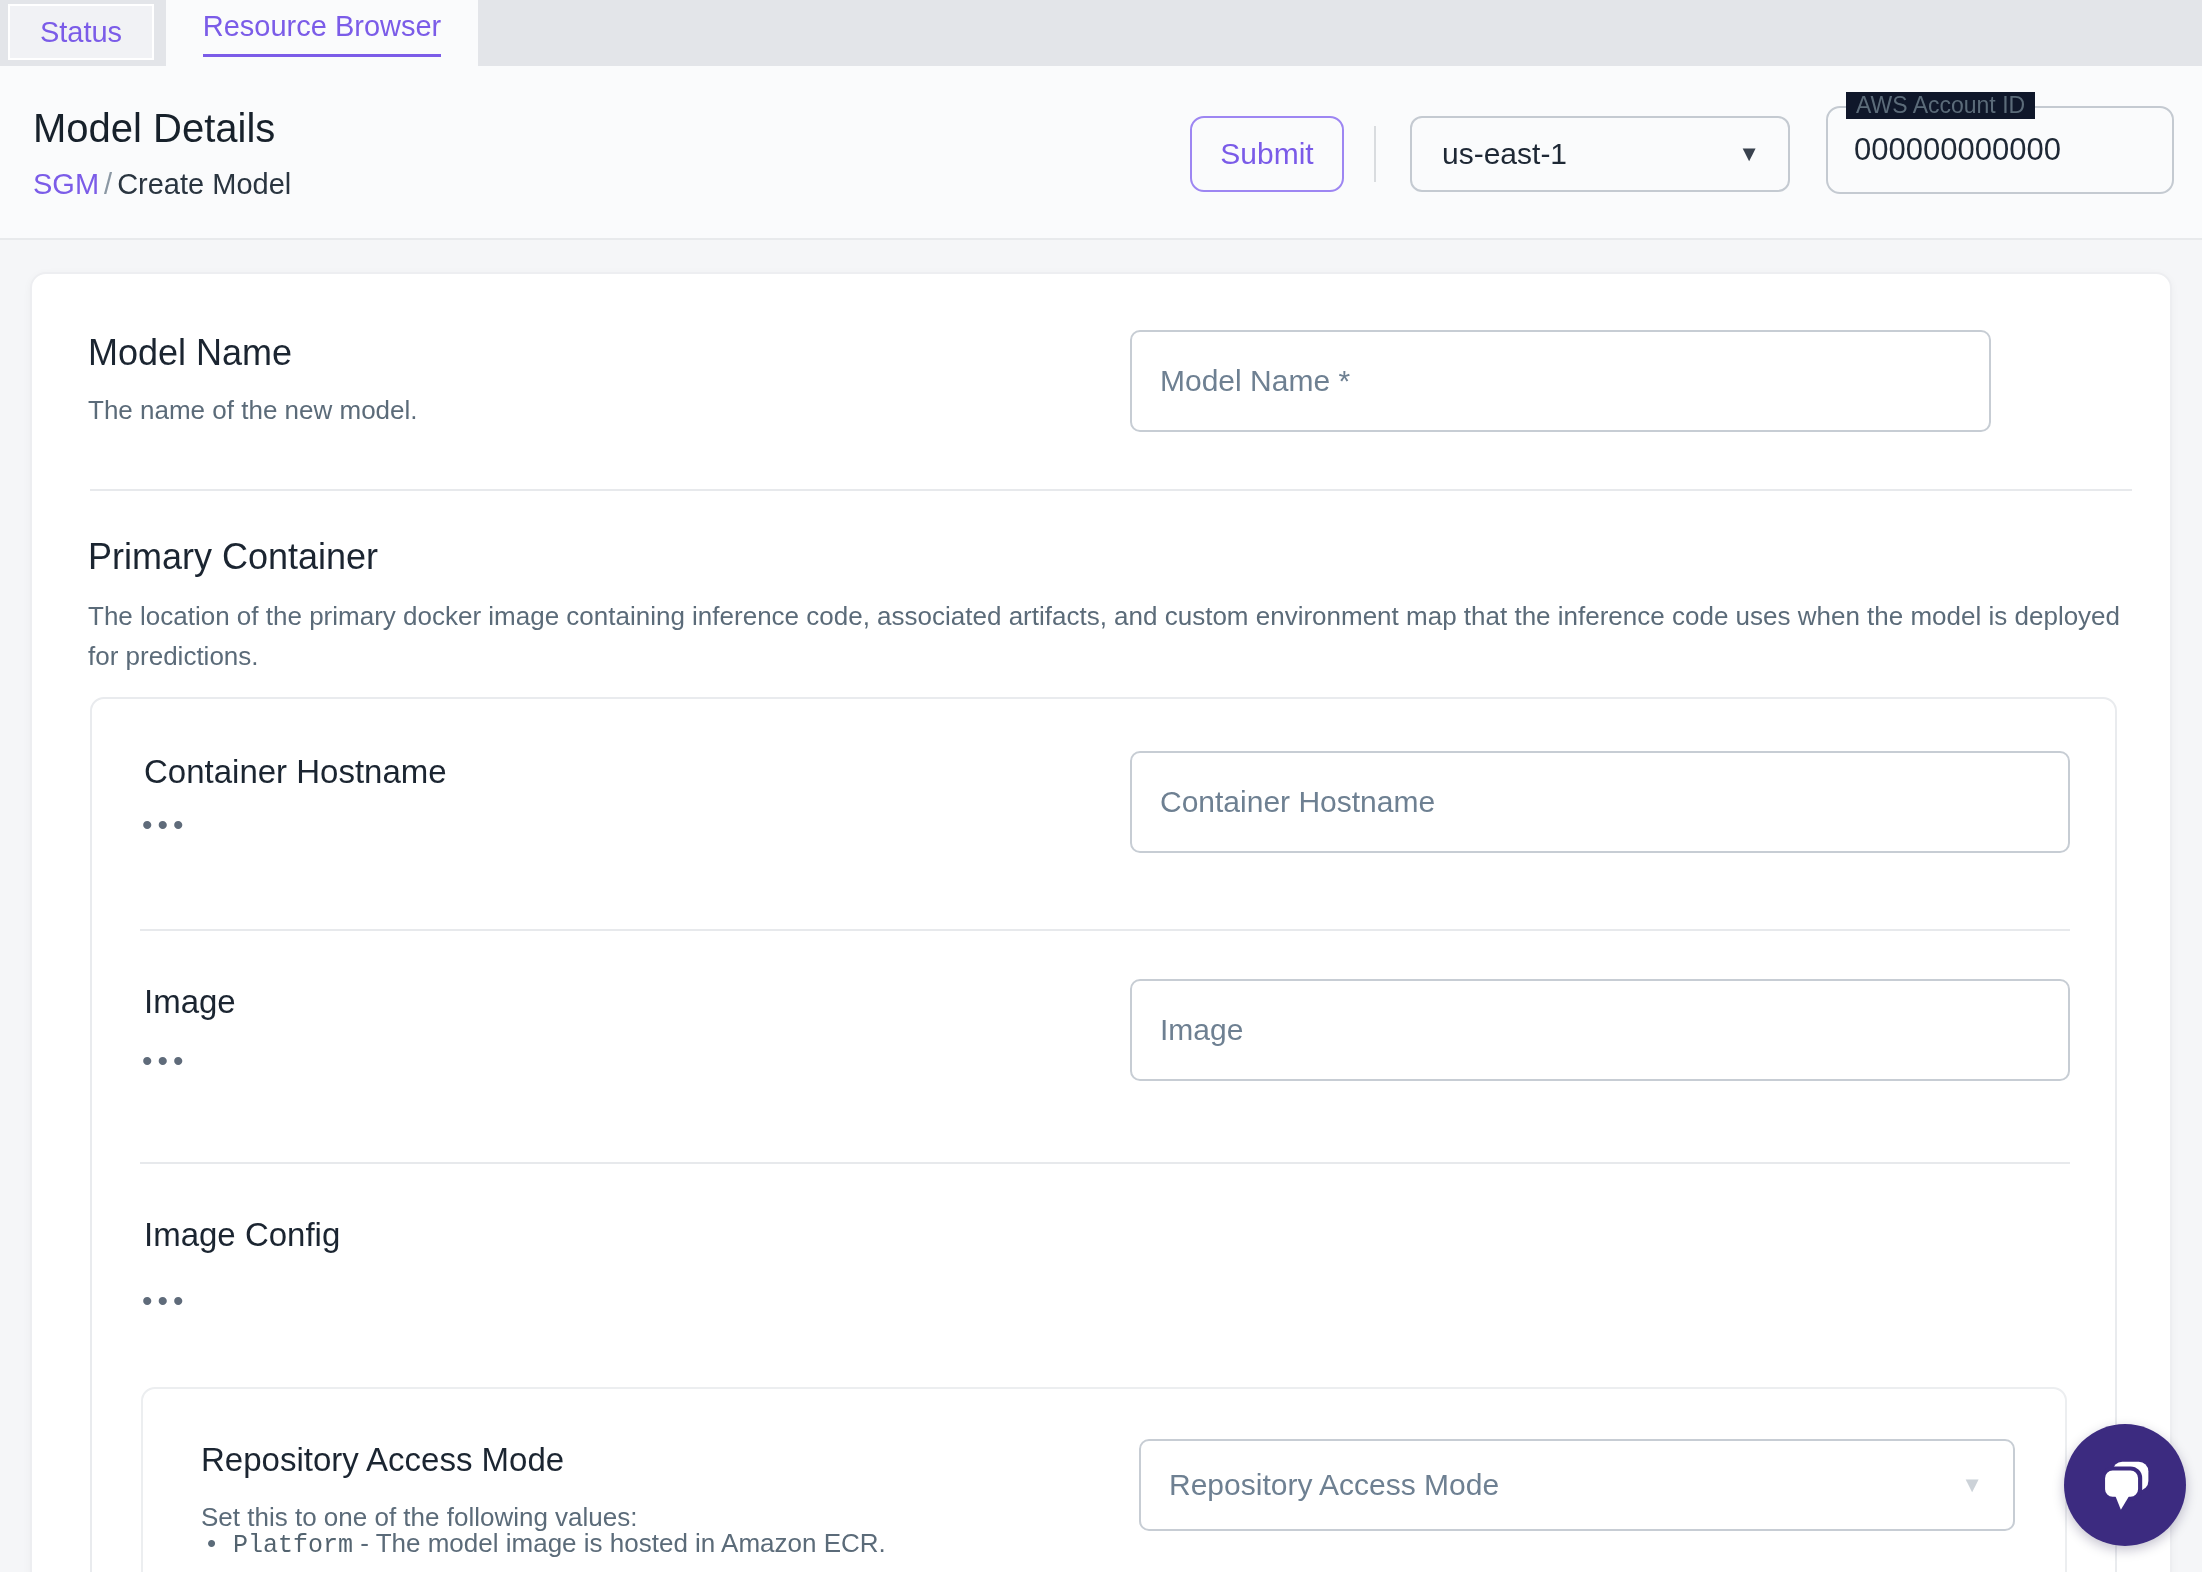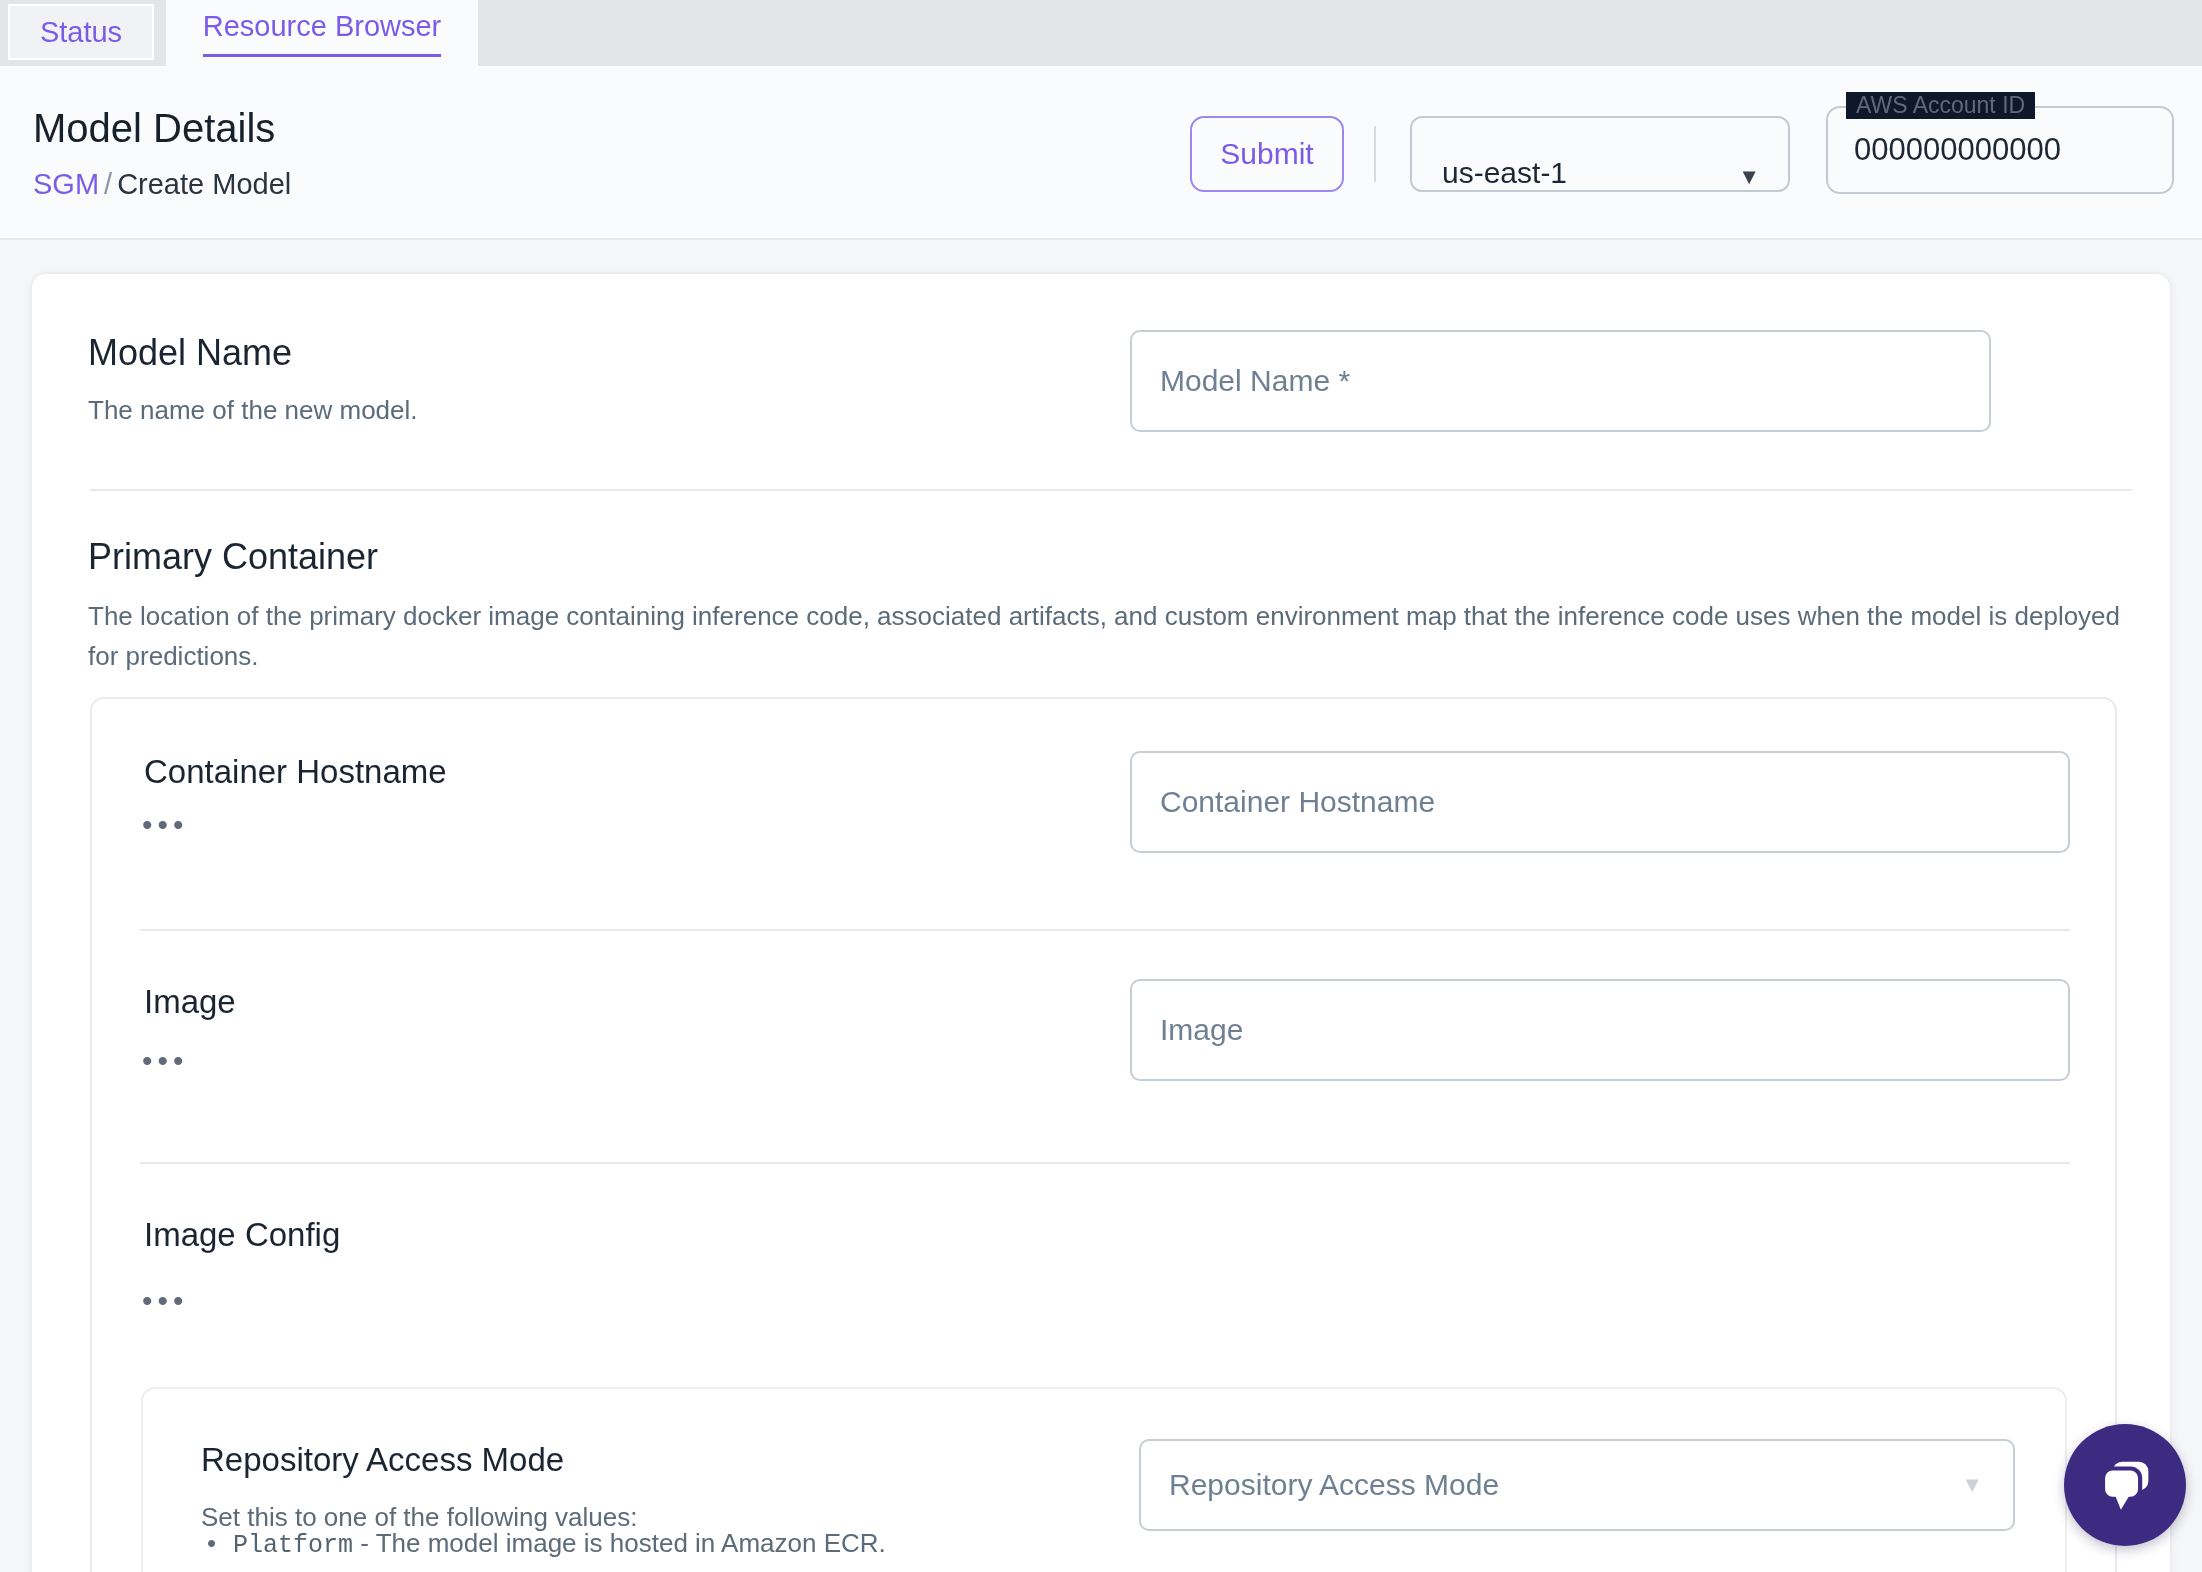--- a/index.html
+++ b/index.html
@@ -24,21 +24,21 @@
   .breadcrumb{position:absolute;left:33px;top:102px;font-size:29px;display:flex;gap:5px;align-items:baseline;}
   .breadcrumb a{color:#7b5ce8;text-decoration:none;}
   .breadcrumb .sep{color:#8a97a3;}
   .breadcrumb .current{color:#2a3540;}
   .submit-btn{position:absolute;left:1190px;top:50px;width:154px;height:76px;
     background:transparent;border:2px solid #9d86f2;border-radius:14px;
     color:#7a5be8;font-size:30px;font-family:inherit;cursor:pointer;}
   .hdr-divider{position:absolute;left:1374px;top:60px;width:2px;height:56px;background:#d9dcdf;}
   .region-select{position:absolute;left:1410px;top:50px;width:380px;height:76px;
     border:2px solid #c4cad1;border-radius:12px;box-sizing:border-box;
-    display:flex;align-items:flex-end;cursor:pointer;background:transparent;}
+    display:flex;align-items:center;cursor:pointer;background:transparent;}
   .region-select .value{font-size:30px;color:#1e2835;padding-left:30px;flex:1;}
   .region-select .caret{font-size:22px;color:#39424e;padding-right:28px;}
   .account-field{position:absolute;left:1826px;top:40px;width:348px;height:88px;
     border:2px solid #c4cad1;border-radius:14px;box-sizing:border-box;}
   .account-field .legend{position:absolute;top:-16px;left:18px;background:#0f172a;
     padding:0 10px;font-size:23px;color:#5b6b79;}
   .account-field .value{position:absolute;left:26px;top:0;height:100%;display:flex;
     align-items:center;font-size:31px;color:#1e2835;}
   
   .card{position:absolute;left:30px;top:272px;width:2142px;height:1320px;background:#ffffff;

